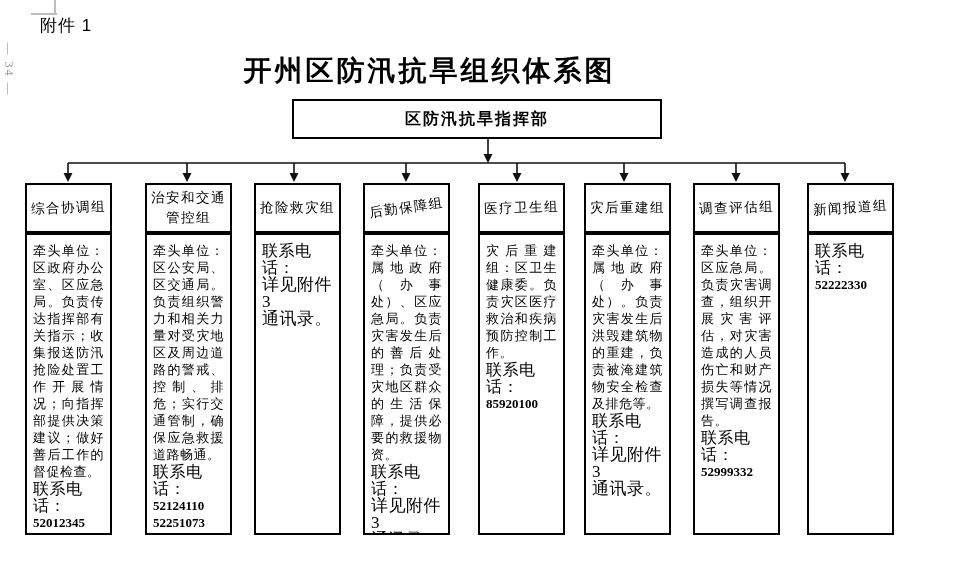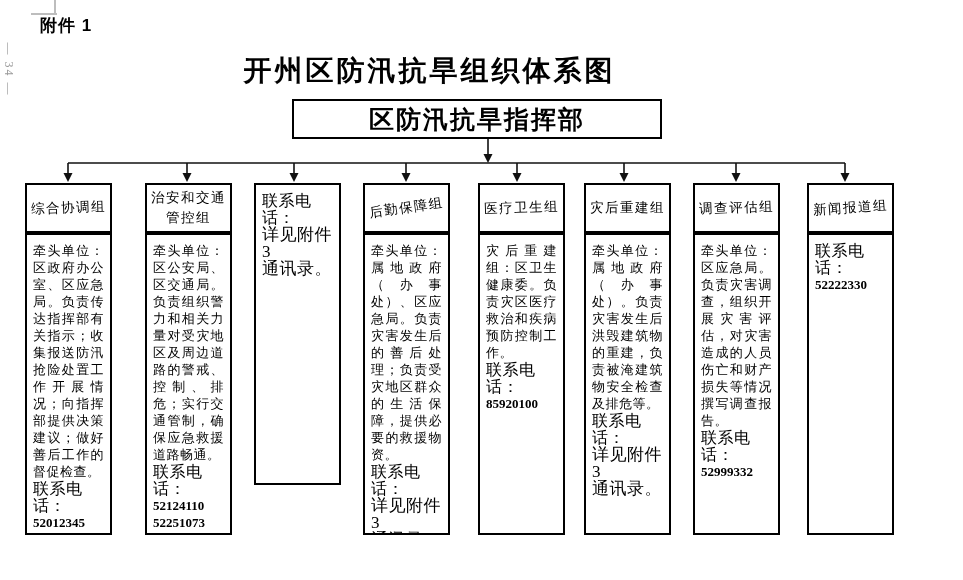--- a/index.html
+++ b/index.html
@@ -15,33 +15,33 @@
   .corner-v{position:absolute;left:54px;top:0;width:2px;height:14px;background:#bdbdbd;}
   .corner-h{position:absolute;left:31px;top:13px;width:26px;height:2px;background:#bdbdbd;}
   .pagenum{
     position:absolute;left:-26px;top:62px;width:68px;
     text-align:center;color:#9a9a9a;font-size:12px;letter-spacing:2px;
     transform:rotate(90deg);
     font-family:"Liberation Serif",serif;
   }
   .attach{
     position:absolute;left:40px;top:14px;
-    font-size:17px;font-weight:700;letter-spacing:1px;
+    font-size:17px;font-weight:400;letter-spacing:1px;
     font-family:"Liberation Sans","DejaVu Sans",sans-serif;
   }
   .title{
     position:absolute;left:0;top:52px;width:859px;
     text-align:center;font-size:28px;font-weight:700;letter-spacing:3px;
     font-family:"Liberation Sans","DejaVu Sans",sans-serif;
   }
   .rootbox{
     position:absolute;left:292px;top:99px;width:370px;height:40px;
     border:2px solid #000;box-sizing:border-box;
     display:flex;align-items:center;justify-content:center;
-    font-size:25px;font-weight:700;letter-spacing:2px;
+    font-size:16px;font-weight:700;letter-spacing:2px;
     font-family:"Liberation Sans","DejaVu Sans",sans-serif;
   }
   svg.wires{position:absolute;left:0;top:0;pointer-events:none;}
   .col{position:absolute;top:183px;width:87px;}
   .gbox{
     width:87px;height:50px;border:2px solid #000;box-sizing:border-box;
     display:flex;align-items:center;justify-content:center;text-align:center;
     font-size:13.5px;letter-spacing:1.5px;line-height:1.45;
   }
   .dbox{
@@ -122,20 +122,23 @@
     </div>
     <div class="dbox">
       <p class="desc">牵头单位：区公安局、区交通局。负责组织警力和相关力量对受灾地区及周边道路的警戒、控制、排危；实行交通管制，确保应急救援道路畅通。</p>
       <div class="plabel">联系电话：</div>
       <div class="pline num">52124110</div>
       <div class="pline num">52251073</div>
     </div>
   </div>
 
   <div class="col" style="left:254px">
+    <div class="gbox">
+      <span>抢险救灾组</span>
+    </div>
     <div class="dbox">
       <div class="plabel">联系电话：</div>
       <div class="pline">详见附件 3</div>
       <div class="pline">通讯录。</div>
     </div>
   </div>
 
   <div class="col" style="left:363px">
     <div class="gbox">
       <span class="tilt8">后勤保障组</span>

